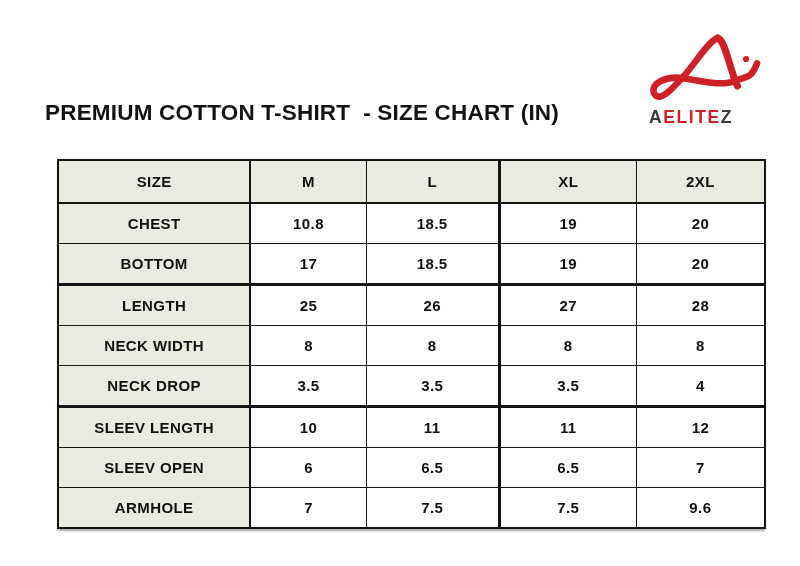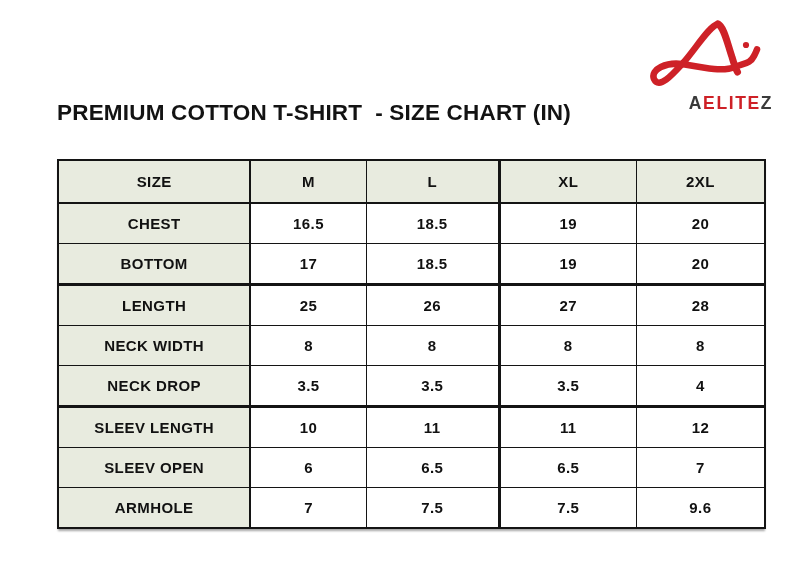--- a/index.html
+++ b/index.html
@@ -3,25 +3,25 @@
 <meta charset="utf-8">
 <style>
   html,body { margin:0; padding:0; }
   body {
     width:800px; height:566px;
     background:#ffffff;
     font-family:"Liberation Sans", sans-serif;
     position:relative; overflow:hidden;
   }
   .title {
-    position:absolute; left:57px; top:100px;
+    position:absolute; left:45px; top:100px;
     font-size:22.5px; font-weight:bold; color:#131313;
     letter-spacing:.2px; white-space:pre;
   }
-  .logo { position:absolute; left:649px; top:6px; width:124px; text-align:right; }
+  .logo { position:absolute; left:649px; top:20px; width:124px; text-align:left; }
   .logo svg { display:block; margin:0 auto; }
   .logo-text {
     margin-top:1px; font-size:17.5px; font-weight:bold;
     letter-spacing:1.6px; color:#3a3a3a; white-space:nowrap;
   }
   .logo-text .red { color:#ce2127; }
 
   table.size-chart {
     position:absolute; left:57px; top:159px; width:709px;
     border-collapse:collapse; table-layout:fixed;
@@ -70,21 +70,21 @@
       <th>SIZE</th>
       <th class="msep">M</th>
       <th>L</th>
       <th class="sep">XL</th>
       <th>2XL</th>
     </tr>
   </thead>
   <tbody>
     <tr>
       <td class="label">CHEST</td>
-      <td class="msep">16.5</td>
+      <td class="msep">10.8</td>
       <td>18.5</td>
       <td class="sep">19</td>
       <td>20</td>
     </tr>
     <tr class="group-end">
       <td class="label">BOTTOM</td>
       <td class="msep">17</td>
       <td>18.5</td>
       <td class="sep">19</td>
       <td>20</td>

